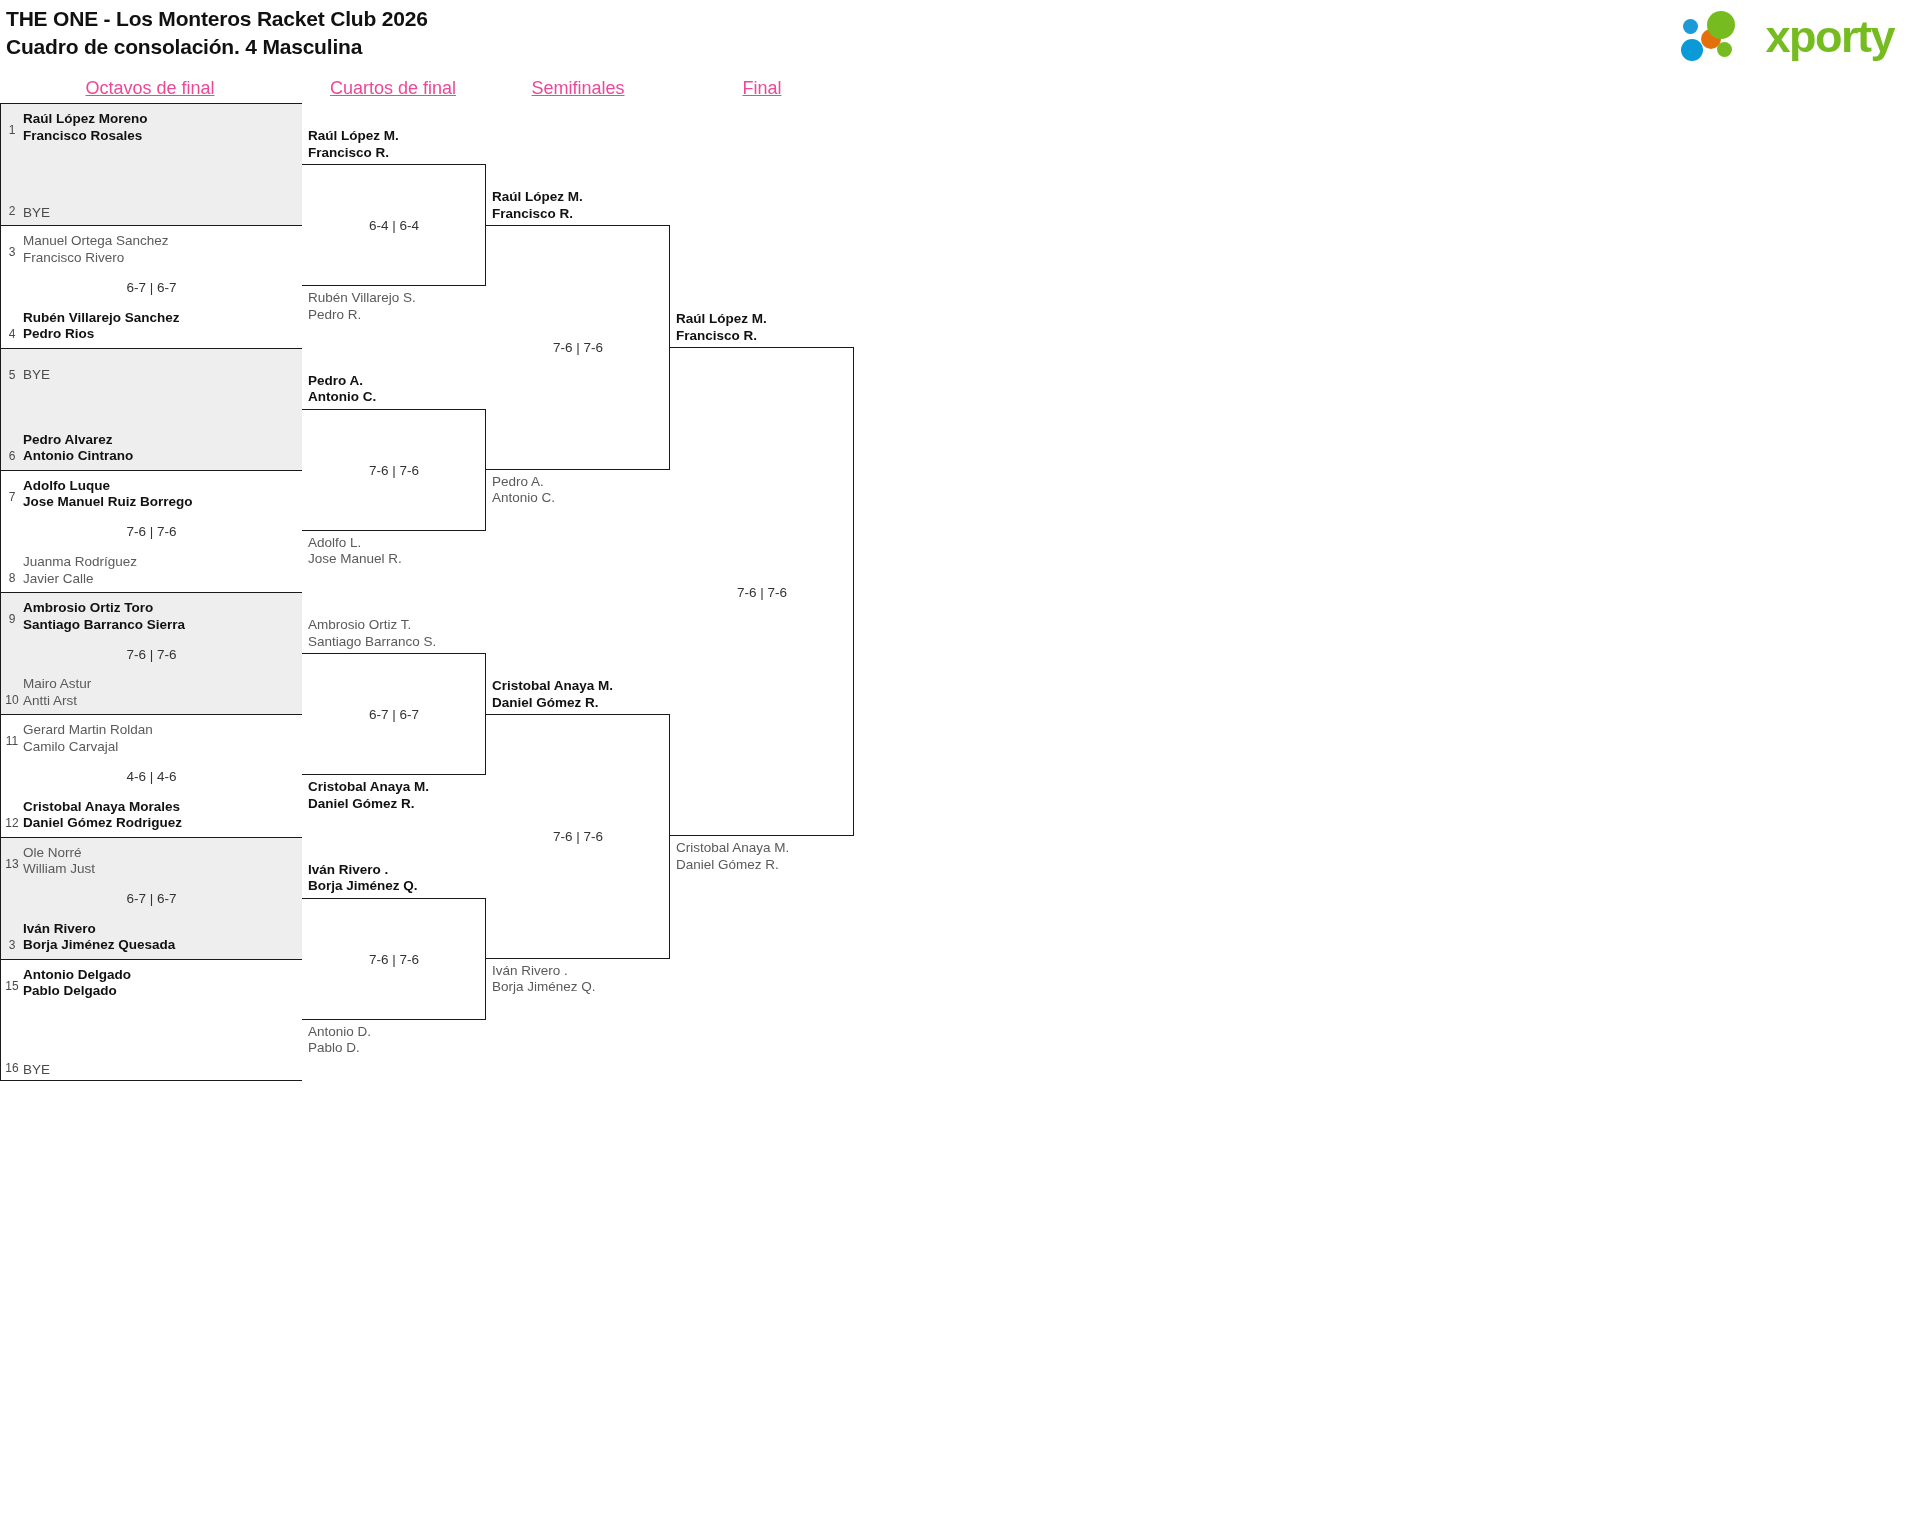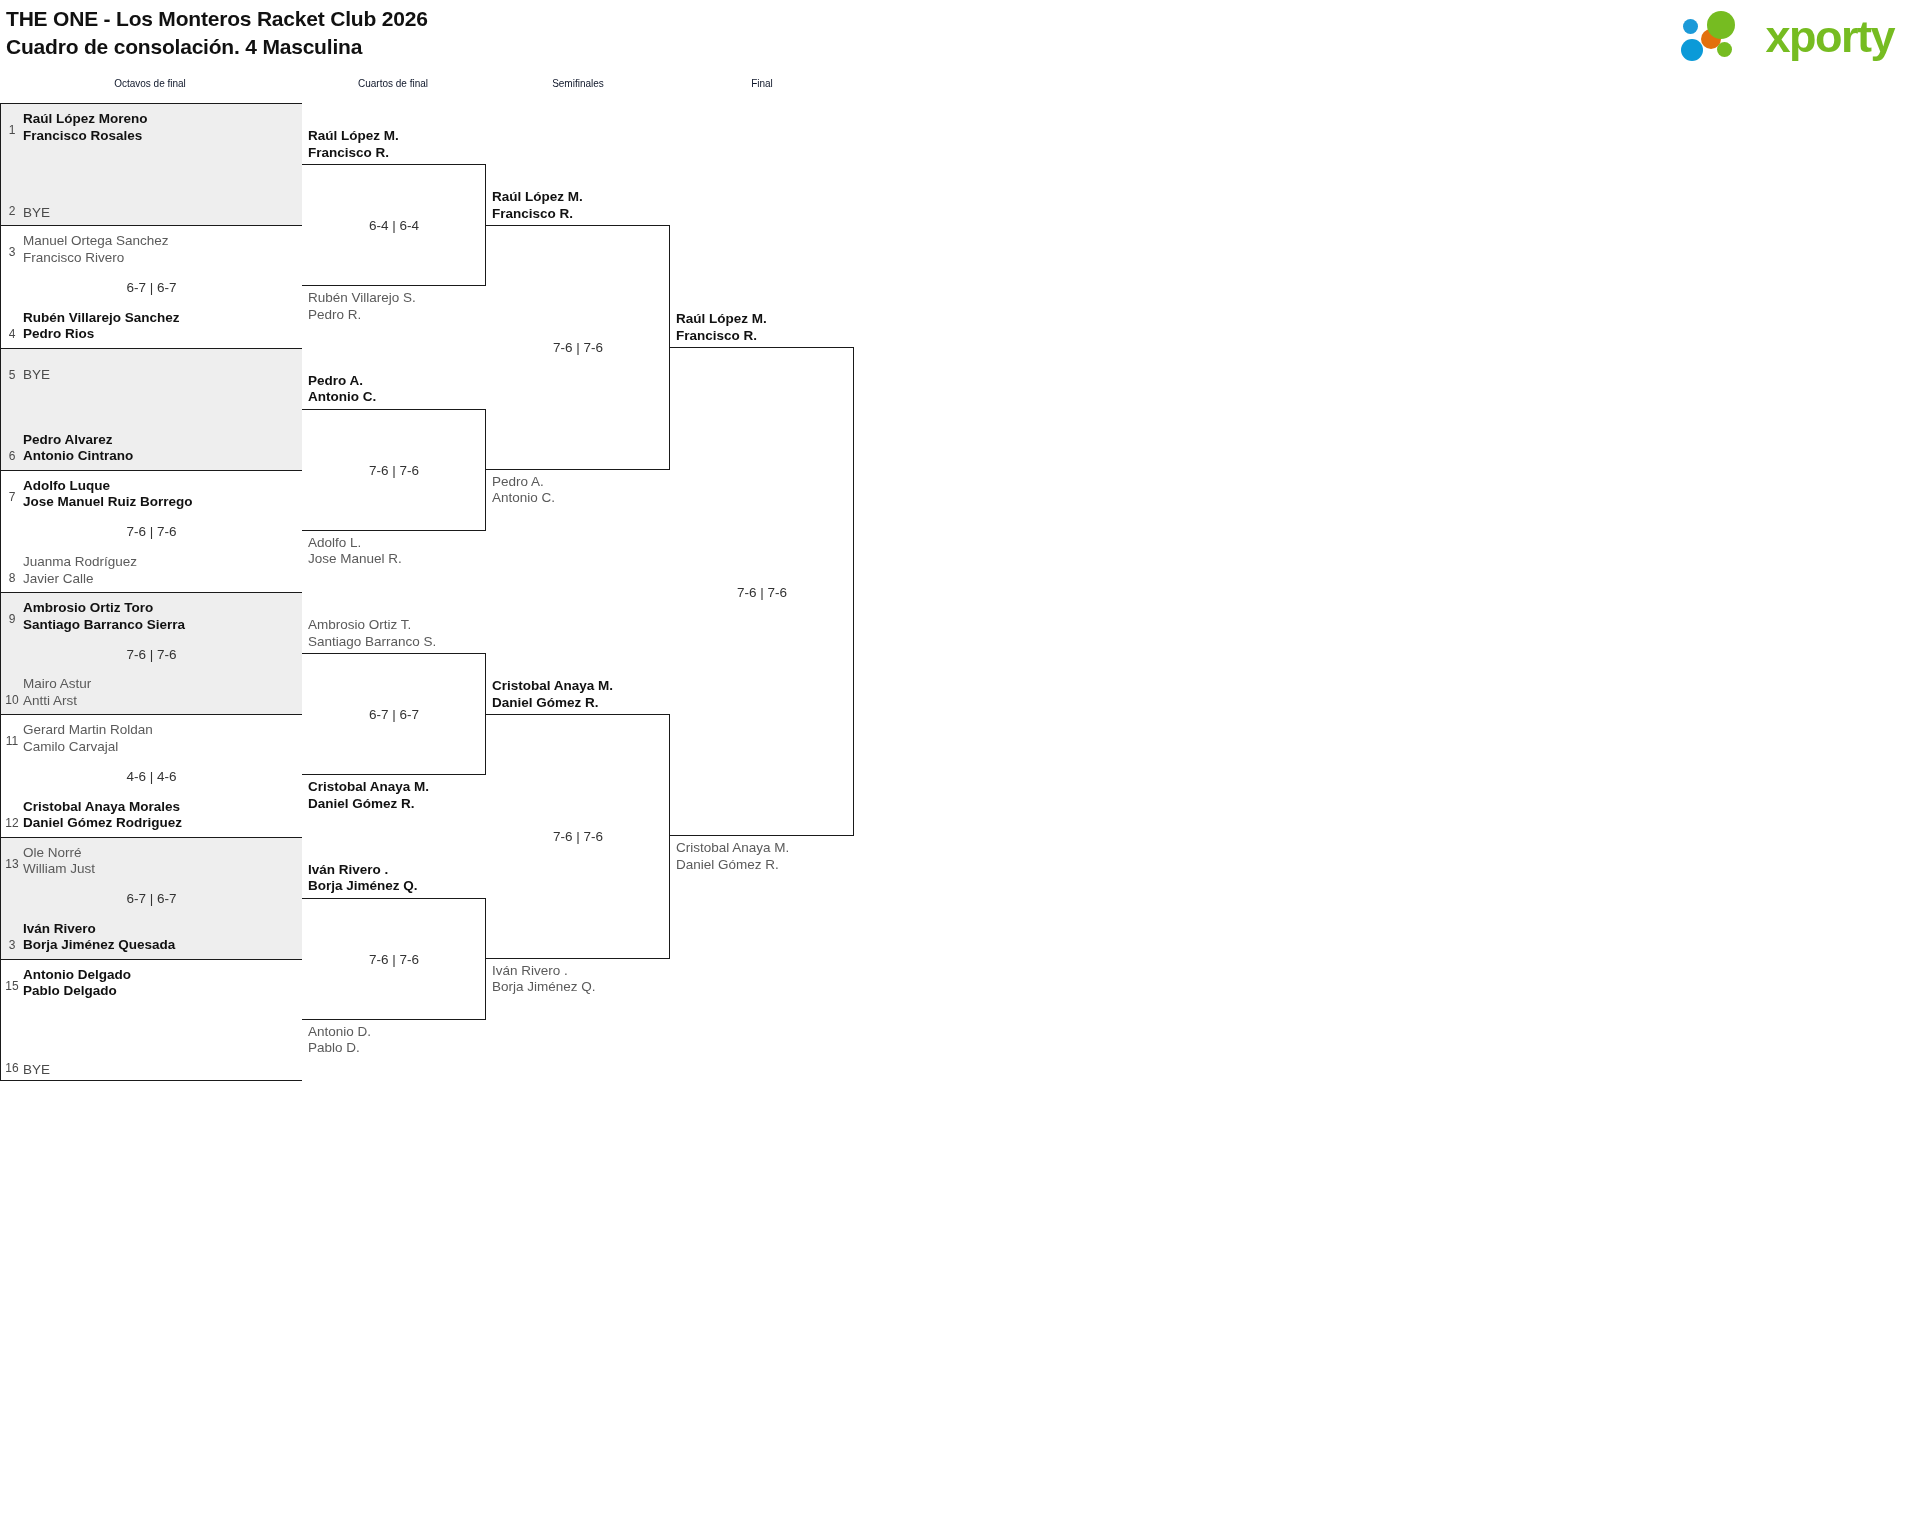--- a/index.html
+++ b/index.html
@@ -23,22 +23,22 @@
   .logo-dots i { position: absolute; border-radius: 50%; display: block; }
   .d-blue-sm   { width: 15px; height: 15px; background: #1b9ad8; left: 2px;  top: 9px; }
   .d-blue-lg   { width: 22px; height: 22px; background: #0b9ad8; left: 0px;  top: 29px; }
   .d-orange    { width: 20px; height: 20px; background: #e3700c; left: 20px; top: 19px; }
   .d-green-lg  { width: 28px; height: 28px; background: #76bc21; left: 26px; top: 1px; }
   .d-green-sm  { width: 15px; height: 15px; background: #76bc21; left: 36px; top: 32px; }
   .logo-text { font-size: 45px; font-weight: 700; color: #76bc21;
                letter-spacing: -1.5px; line-height: 45px; }
 
   
-  .round-head { position: absolute; top: 78px; font-size: 10px;
-                color: #0f172a; text-align: center; }
+  .round-head { position: absolute; top: 78px; font-size: 18px;
+                color: #ec4899; text-align: center; text-decoration: underline; }
 
   
   .r1 { position: absolute; left: 0px; top: 103px; width: 302px; height: 978px;
         border: 1px solid #1a1a1a; border-right: none; }
   .r1-match { position: relative; width: 100%; height: 122.25px;
               border-bottom: 1px solid #1a1a1a; }
   .r1-match:last-child { border-bottom: none; }
   .r1-match.shaded { background: #eeeeee; }
   .r1-slot { position: absolute; left: 0; width: 100%; height: 47px;
              display: flex; align-items: flex-start; }

